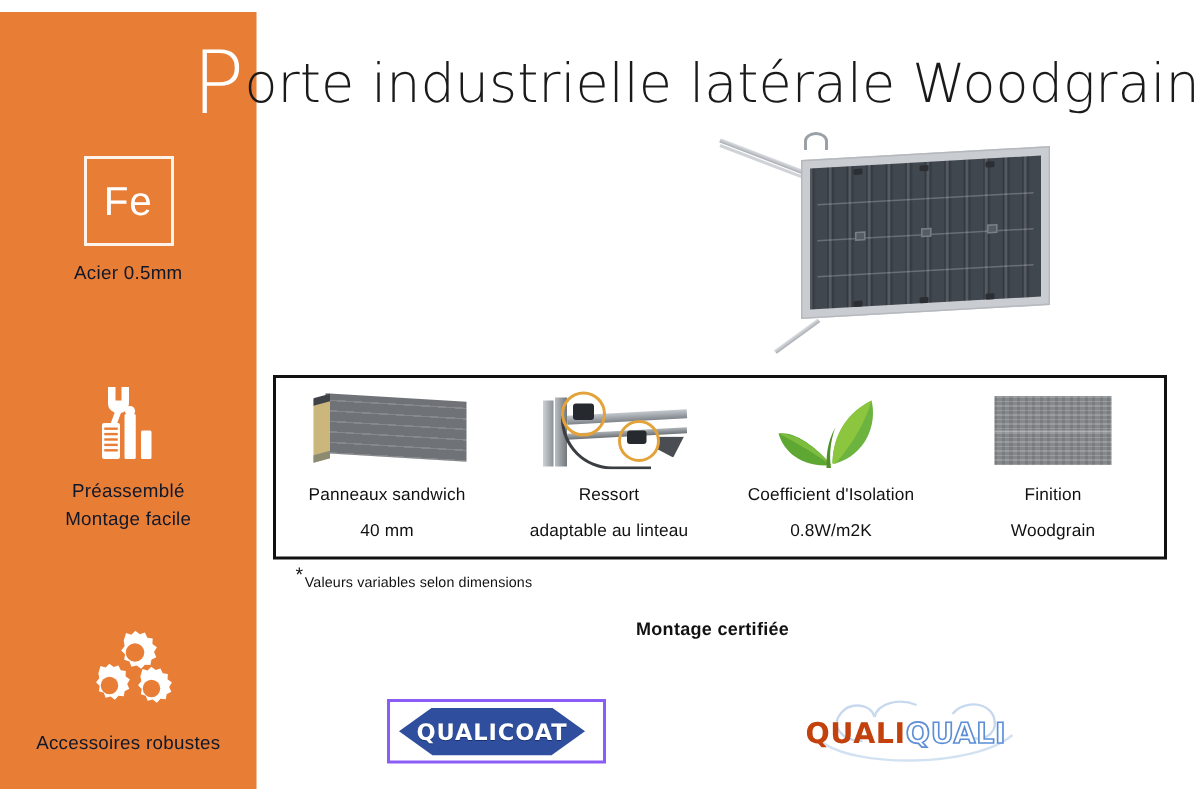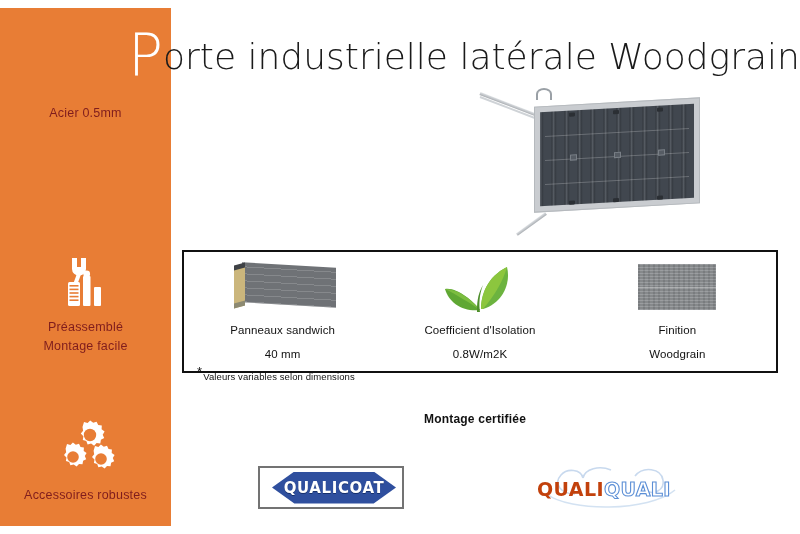--- a/index.html
+++ b/index.html
@@ -17,21 +17,21 @@
     background:#E87D35;
   }
   .side-block{position:absolute;left:0;width:171px;text-align:center;}
   .fe-box{
     width:60px;height:60px;margin:0 auto 9px auto;
     border:2px solid #fdf3ea;box-sizing:border-box;
     display:flex;align-items:center;justify-content:center;
   }
   .fe-text{color:#fff;font-size:27px;font-weight:400;letter-spacing:.5px;line-height:1;}
   .side-label{
-    color:#7f1d1d;font-size:12.5px;line-height:19px;font-weight:400;
+    color:#0f172a;font-size:12.5px;line-height:19px;font-weight:400;
     letter-spacing:.2px;
   }
   .icon-wrap{height:62px;display:flex;align-items:flex-end;justify-content:center;margin-bottom:8px;}
 
   
   .title-wrap{
     position:absolute;left:0;top:26px;width:800px;height:62px;
     pointer-events:none;
   }
   .title-text{
@@ -117,34 +117,34 @@
   
   .fin-sw{width:78px;height:46px;background:#8a8d90;
     background-image:
       repeating-linear-gradient(0deg, rgba(255,255,255,.10) 0px, rgba(255,255,255,.10) 1px, rgba(0,0,0,.07) 1px, rgba(0,0,0,.07) 3px),
       repeating-linear-gradient(90deg, rgba(0,0,0,.06) 0px, rgba(0,0,0,.06) 2px, rgba(255,255,255,.05) 2px, rgba(255,255,255,.05) 5px);
     position:relative;}
   .fin-sw:after{content:"";position:absolute;left:0;right:0;top:50%;height:1px;background:rgba(255,255,255,.35);}
 
   
   .footnote{
-    position:absolute;left:197px;top:371px;
+    position:absolute;left:197px;top:383px;
     font-size:9.5px;color:#111;letter-spacing:.1px;
   }
   .footnote .star{font-size:13px;vertical-align:super;line-height:0;margin-right:1px;}
   .cert{
     position:absolute;left:424px;top:412px;
     font-size:12px;font-weight:bold;color:#111;letter-spacing:.2px;
   }
 
   
   .qualicoat{
     position:absolute;left:258px;top:466px;width:146px;height:43px;
-    border:2px solid #737373;box-sizing:border-box;background:#fff;
-    display:flex;align-items:center;justify-content:flex-end;
+    border:2px solid #8b5cf6;box-sizing:border-box;background:#fff;
+    display:flex;align-items:center;justify-content:flex-start;
   }
   .qc-inner{position:relative;width:136px;height:34px;display:flex;align-items:center;justify-content:center;}
   .qc-diamond{
     position:absolute;left:6px;top:1px;width:124px;height:32px;
     background:#2f4f9e;
     clip-path:polygon(0 50%, 18% 0, 82% 0, 100% 50%, 82% 100%, 18% 100%);
   }
   .qc-word{
     position:relative;z-index:2;color:#ffffff;font-size:15px;font-weight:bold;
     letter-spacing:.6px;font-family:"DejaVu Sans", sans-serif;
@@ -160,20 +160,23 @@
   .qm-b{color:#ffffff;-webkit-text-stroke:1.1px #5c8fd6;}
 </style>
 </head>
 <body>
 
 <div class="page">
 
   <div class="sidebar">
 
     <div class="side-block" style="top:96px;">
+      <div class="fe-box">
+        <span class="fe-text">Fe</span>
+      </div>
       <div class="side-label">Acier 0.5mm</div>
     </div>
 
     <div class="side-block" style="top:240px;">
       <div class="icon-wrap">
         <svg width="56" height="56" viewBox="0 0 56 56" aria-hidden="true">
           <g fill="#ffffff">
             <path d="M14 4 h5 v9 h4 V4 h5 v11 a6.5 6.5 0 0 1 -7 6.4 A6.5 6.5 0 0 1 14 15 Z"></path>
             <rect x="17.5" y="20" width="4" height="9" transform="rotate(20 19.5 24)"></rect>
             <rect x="10" y="28" width="12" height="24" rx="1.5"></rect>
@@ -248,20 +251,38 @@
             <div class="sw-face"></div>
             <div class="sw-edge"></div>
             <div class="sw-edge2"></div>
             <div class="sw-edge3"></div>
           </div>
         </div>
         <div class="feat-title">Panneaux sandwich</div>
         <div class="feat-value">40 mm</div>
       </div>
 
+      <div class="feature-col">
+        <div class="feat-img">
+          <div class="sp">
+            <div class="sp-bar sp-bar-h"></div>
+            <div class="sp-bar sp-bar-h2"></div>
+            <div class="sp-bar sp-post2"></div>
+            <div class="sp-bar sp-post"></div>
+            <div class="sp-cable"></div>
+            <div class="sp-blk sp-blk1"></div>
+            <div class="sp-blk sp-blk2"></div>
+            <div class="sp-brk"></div>
+            <div class="sp-circ sp-circ1"></div>
+            <div class="sp-circ sp-circ2"></div>
+          </div>
+        </div>
+        <div class="feat-title">Ressort</div>
+        <div class="feat-value">adaptable au linteau</div>
+      </div>
 
       <div class="feature-col">
         <div class="feat-img">
           <svg class="leaf-svg" width="86" height="52" viewBox="0 0 86 52" aria-hidden="true">
             <path d="M44 48 C44 34 50 16 70 6 C74 22 66 42 46 48 Z" fill="#6CB33F"></path>
             <path d="M44 48 C44 34 50 16 70 6 C66 20 58 34 46 48 Z" fill="#8CC63E"></path>
             <path d="M43 49 C36 40 20 26 8 28 C12 42 26 51 43 49 Z" fill="#5FA733"></path>
             <path d="M43 49 C36 40 22 28 8 28 C20 34 33 42 43 49 Z" fill="#7CBD3F"></path>
             <path d="M40 51 C40 44 40 34 46 24 C42 34 42 44 43 51 Z" fill="#4F8F2C"></path>
           </svg>

